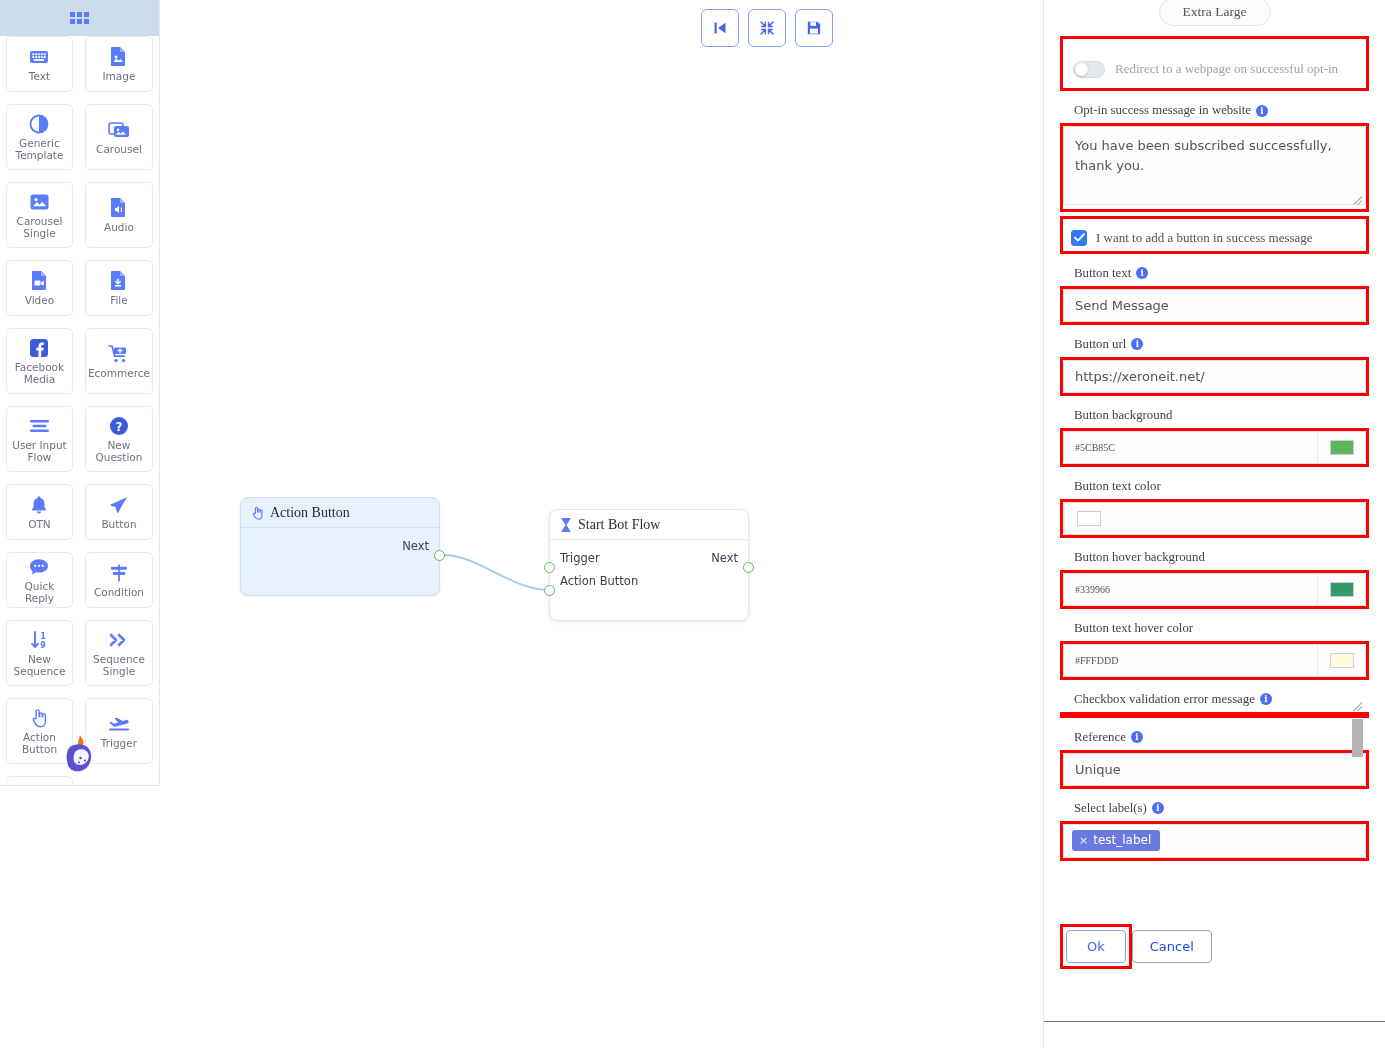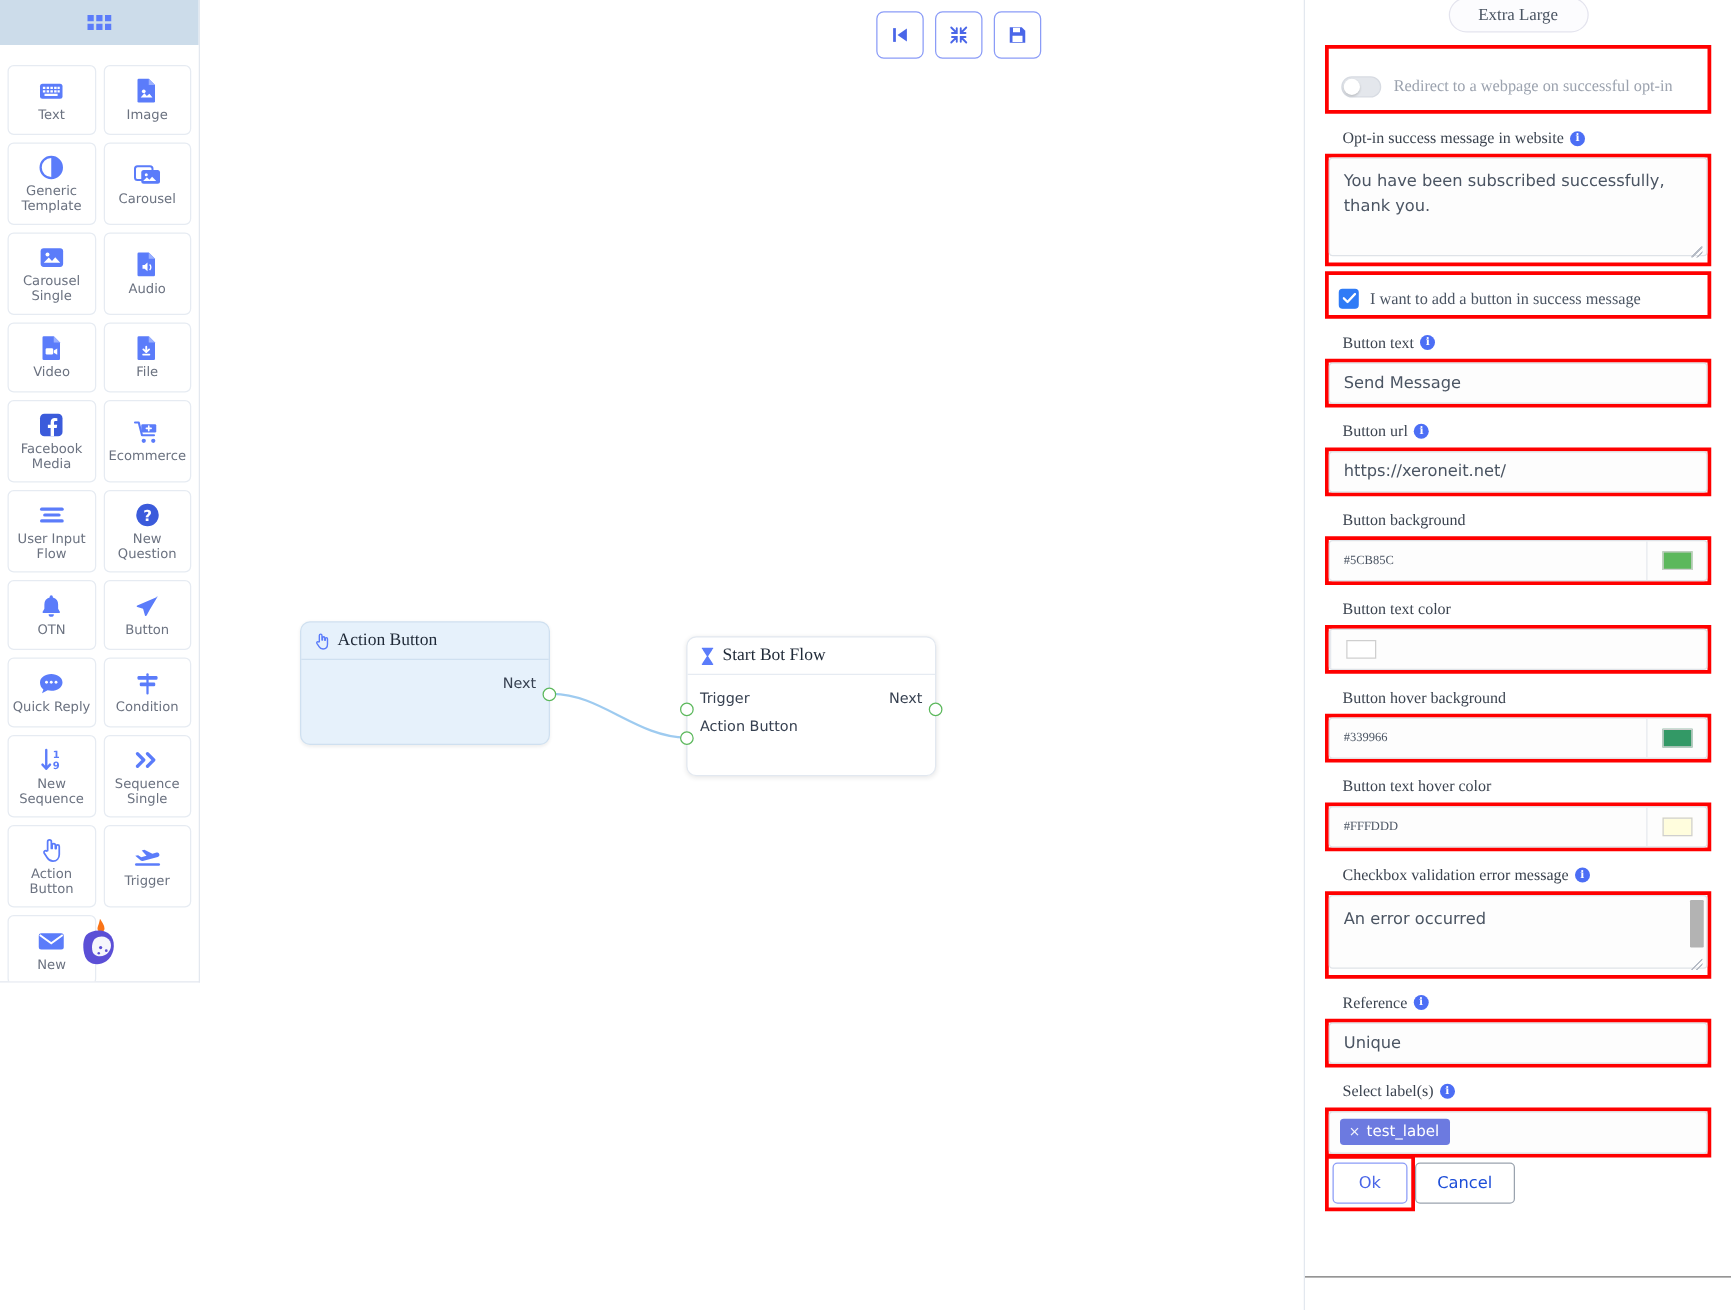--- a/index.html
+++ b/index.html
@@ -21,23 +21,24 @@
     border-bottom: 1px solid #e3e8ef;
     overflow: hidden;
   }
   .sidebar-header {
     height: 36px; background: #ccdcea;
     display: flex; align-items: center; justify-content: center;
   }
   .grid-icon { display: grid; grid-template-columns: repeat(3, 5px); grid-gap: 2px; }
   .grid-icon i { display: block; width: 5px; height: 5px; background: #5b7cfa; }
   .tile-grid {
-    padding: 16px 6px 0 6px;
+    padding: 0 6px 0 6px;
     display: grid; grid-template-columns: 1fr 1fr;
     grid-gap: 6px;
+    gap: 12px;
   }
   .tile {
     background: #fff;
     border: 1px solid #e6ebf2;
     border-radius: 5px;
     height: 56px;
     display: flex; flex-direction: column;
     align-items: center; justify-content: center;
     cursor: pointer;
     padding: 2px;
@@ -688,21 +689,20 @@
           <span class="swatch hl" style="padding: 0px; background: rgb(255, 253, 221);"></span>
         </span>
       </div>
     </div>
 
     <div class="field-label">
       <span>Checkbox validation error message</span>
       <span class="info-ico">i</span>
     </div>
     <div class="hl ctl-wrap">
-      <textarea class="ta" rows="2" style="">An error occurred</textarea>
       <span class="fake-scroll"></span>
       <span class="resize-grip"></span>
     </div>
 
     <div class="field-label">
       <span>Reference</span>
       <span class="info-ico">i</span>
     </div>
     <div class="hl">
       <input class="inp" value="Unique" style="">

